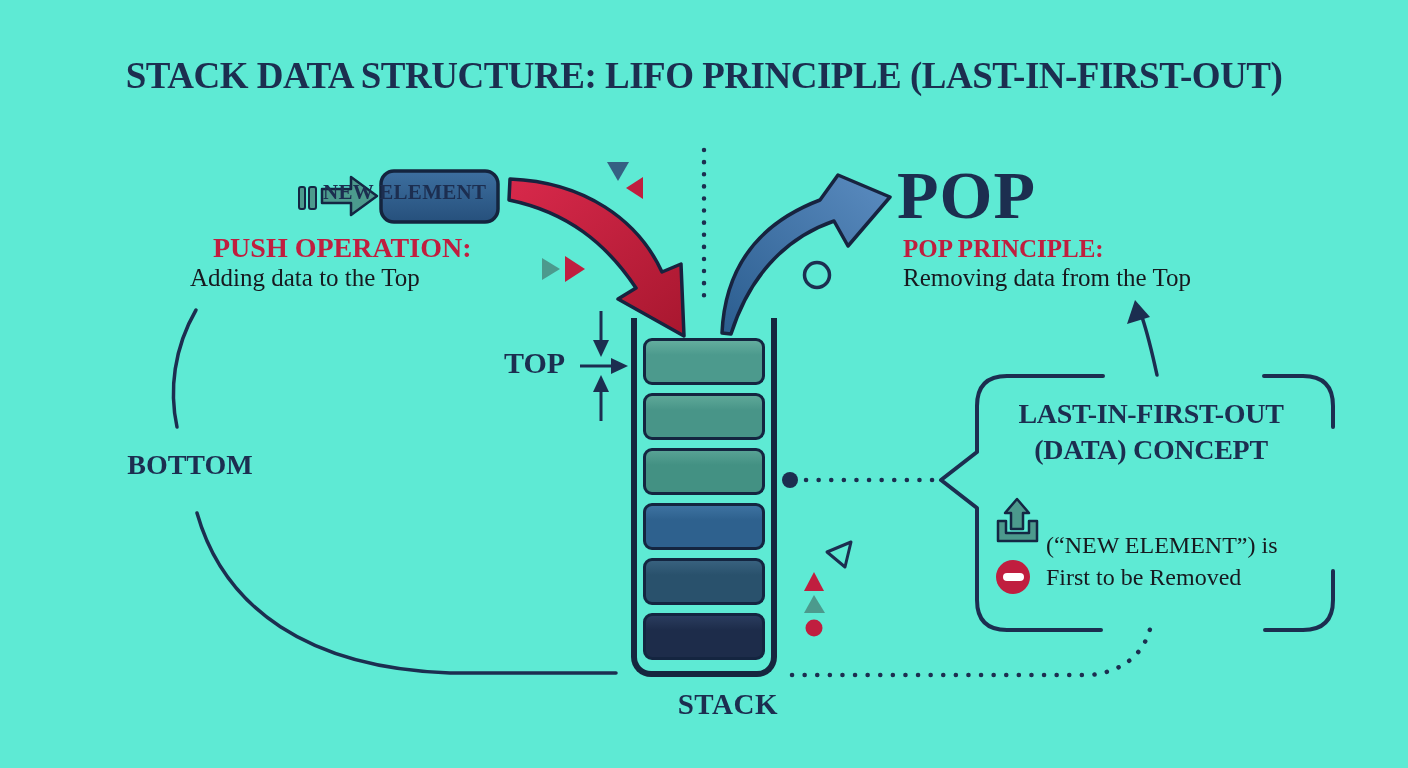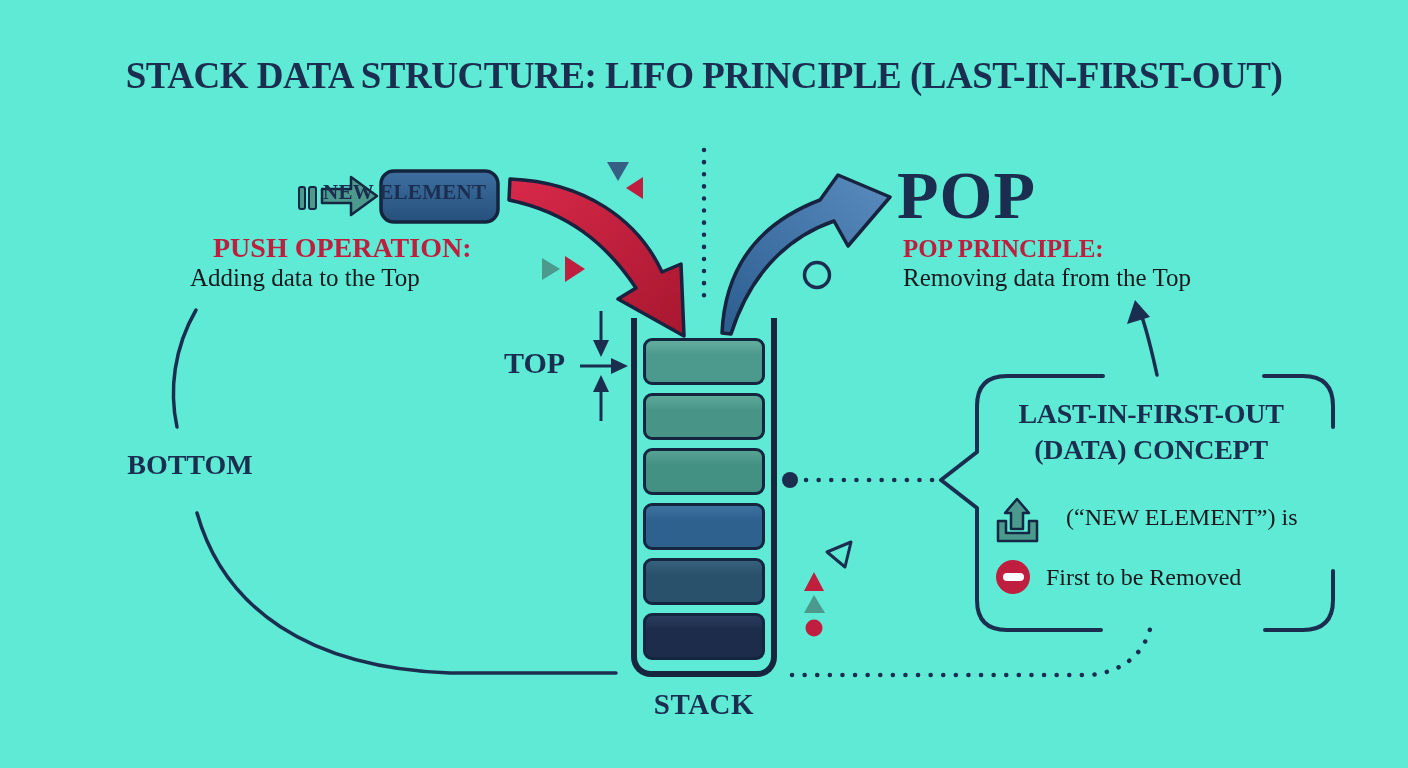--- a/index.html
+++ b/index.html
@@ -25,25 +25,25 @@
   .new-el-label{left:323px; top:139px; font-size:21px; font-weight:700; color:var(--navy); letter-spacing:.3px;margin-top:41px;}
   .push-heading{left:213px; top:232px; font-size:28px; font-weight:700; color:var(--red);}
   .push-desc{left:190px; top:264px; font-size:25px; font-weight:500; color:var(--ink);}
   .pop-word{left:897px; top:156px; font-size:68px; font-weight:800; color:var(--navy); letter-spacing:1px;}
   .pop-heading{left:903px; top:235px; font-size:25px; font-weight:700; color:var(--red);}
   .pop-desc{left:903px; top:264px; font-size:25px; font-weight:500; color:var(--ink);}
   .top-label{left:504px; top:346px; font-size:30px; font-weight:700; color:var(--navy);}
   .bottom-wrap{left:100px; top:433px; width:180px; text-align:center; white-space:nowrap;margin-top:16px;}
   .bottom-label{font-size:28px; font-weight:700; color:var(--navy);}
   .bottom-sublabel{font-size:24px; font-weight:500; color:var(--navy); margin-top:3px;}
-  .stack-label{left:630px; top:688px; width:148px; text-align:center; font-size:29px; font-weight:700; color:var(--navy); letter-spacing:.5px;}
+  .stack-label{left:630px; top:688px; width:148px; text-align:right; font-size:29px; font-weight:700; color:var(--navy); letter-spacing:.5px;}
   .lifo-h{left:985px; width:332px; text-align:center; font-size:28px; font-weight:700; color:var(--navy); letter-spacing:-0.3px;}
   .lifo-h1{top:398px;} .lifo-h2{top:434px;}
   .lifo-body{font-size:24px; font-weight:500; color:var(--ink); left:1046px;}
-  .lifo-b1{top:500px;} .lifo-b2{top:504px;margin-left:20px;} .lifo-b3{top:564px;}
+  .lifo-b1{top:500px;} .lifo-b2{top:532px;} .lifo-b3{top:564px;}
   .stack-container{
     position:absolute; left:631px; top:318px; width:134px; height:353px;
     border:6px solid #16263f; border-top:none; border-radius:0 0 20px 20px;
     background:transparent;
   }
   .stack-block{
     width:116px; height:41px; margin:0 auto 8px auto;
     border:3px solid #142540; border-radius:9px;
   }
   .stack-block:first-child{margin-top:20px;}

